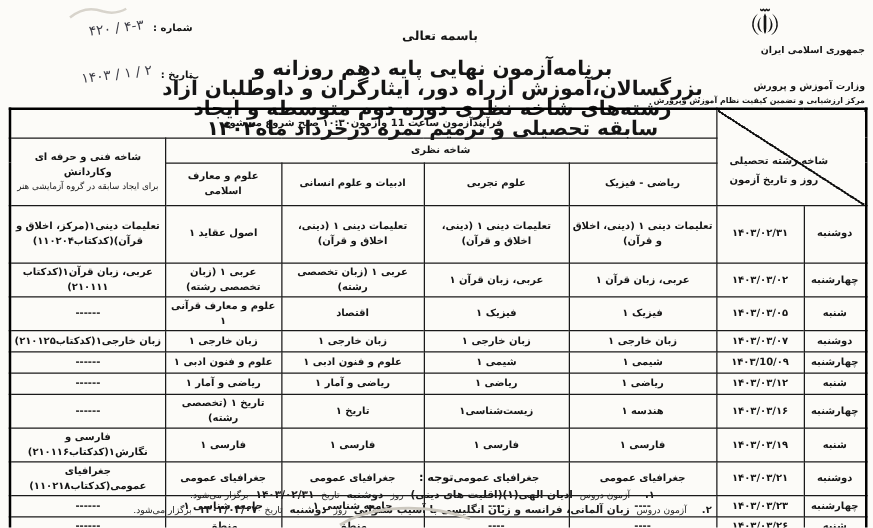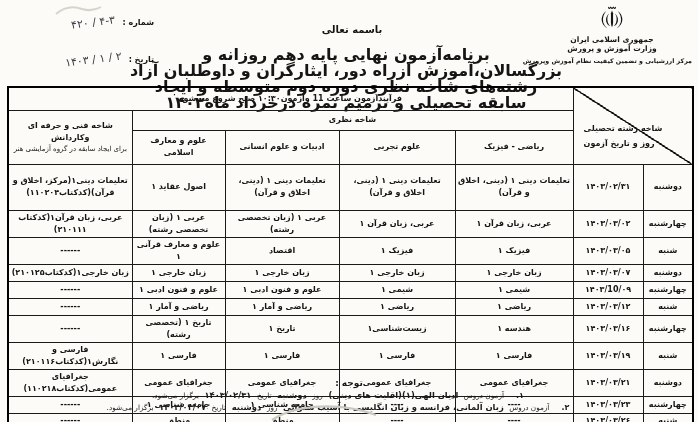--- a/index.html
+++ b/index.html
@@ -7,24 +7,24 @@
   body {
     position:relative;
     background:#fcfbf8;
     color:#151515;
     font-family:"DejaVu Sans", sans-serif;
     overflow:hidden;
     direction:rtl;
   }
 
   
-  .org-block { position:absolute; top:5px; right:6px; width:160px; text-align:center; }
+  .org-block { position:absolute; top:5px; right:6px; width:160px; text-align:right; }
   .org-block .emblem { display:block; margin:0 auto 3px auto; }
   .org-l1 { font-size:7.5px; font-weight:bold; margin-top:2px; }
-  .org-l2 { font-size:7.5px; font-weight:bold; margin-top:0; }
+  .org-l2 { font-size:7.5px; font-weight:bold; margin-top:20px; }
   .org-l3 { font-size:6.3px; font-weight:bold; margin-top:4px; white-space:nowrap; }
 
   .bismillah { position:absolute; top:24px; left:312px; width:80px; text-align:center;
                font-size:10px; font-weight:bold; }
 
   .title-block { position:absolute; top:47px; left:128px; width:436px; text-align:center;
                  font-weight:bold; font-size:16px; line-height:16px; }
 
   .ref-block { position:absolute; top:16px; left:6px; width:148px; }
   .ref-row { display:flex; align-items:center; gap:7px; }

